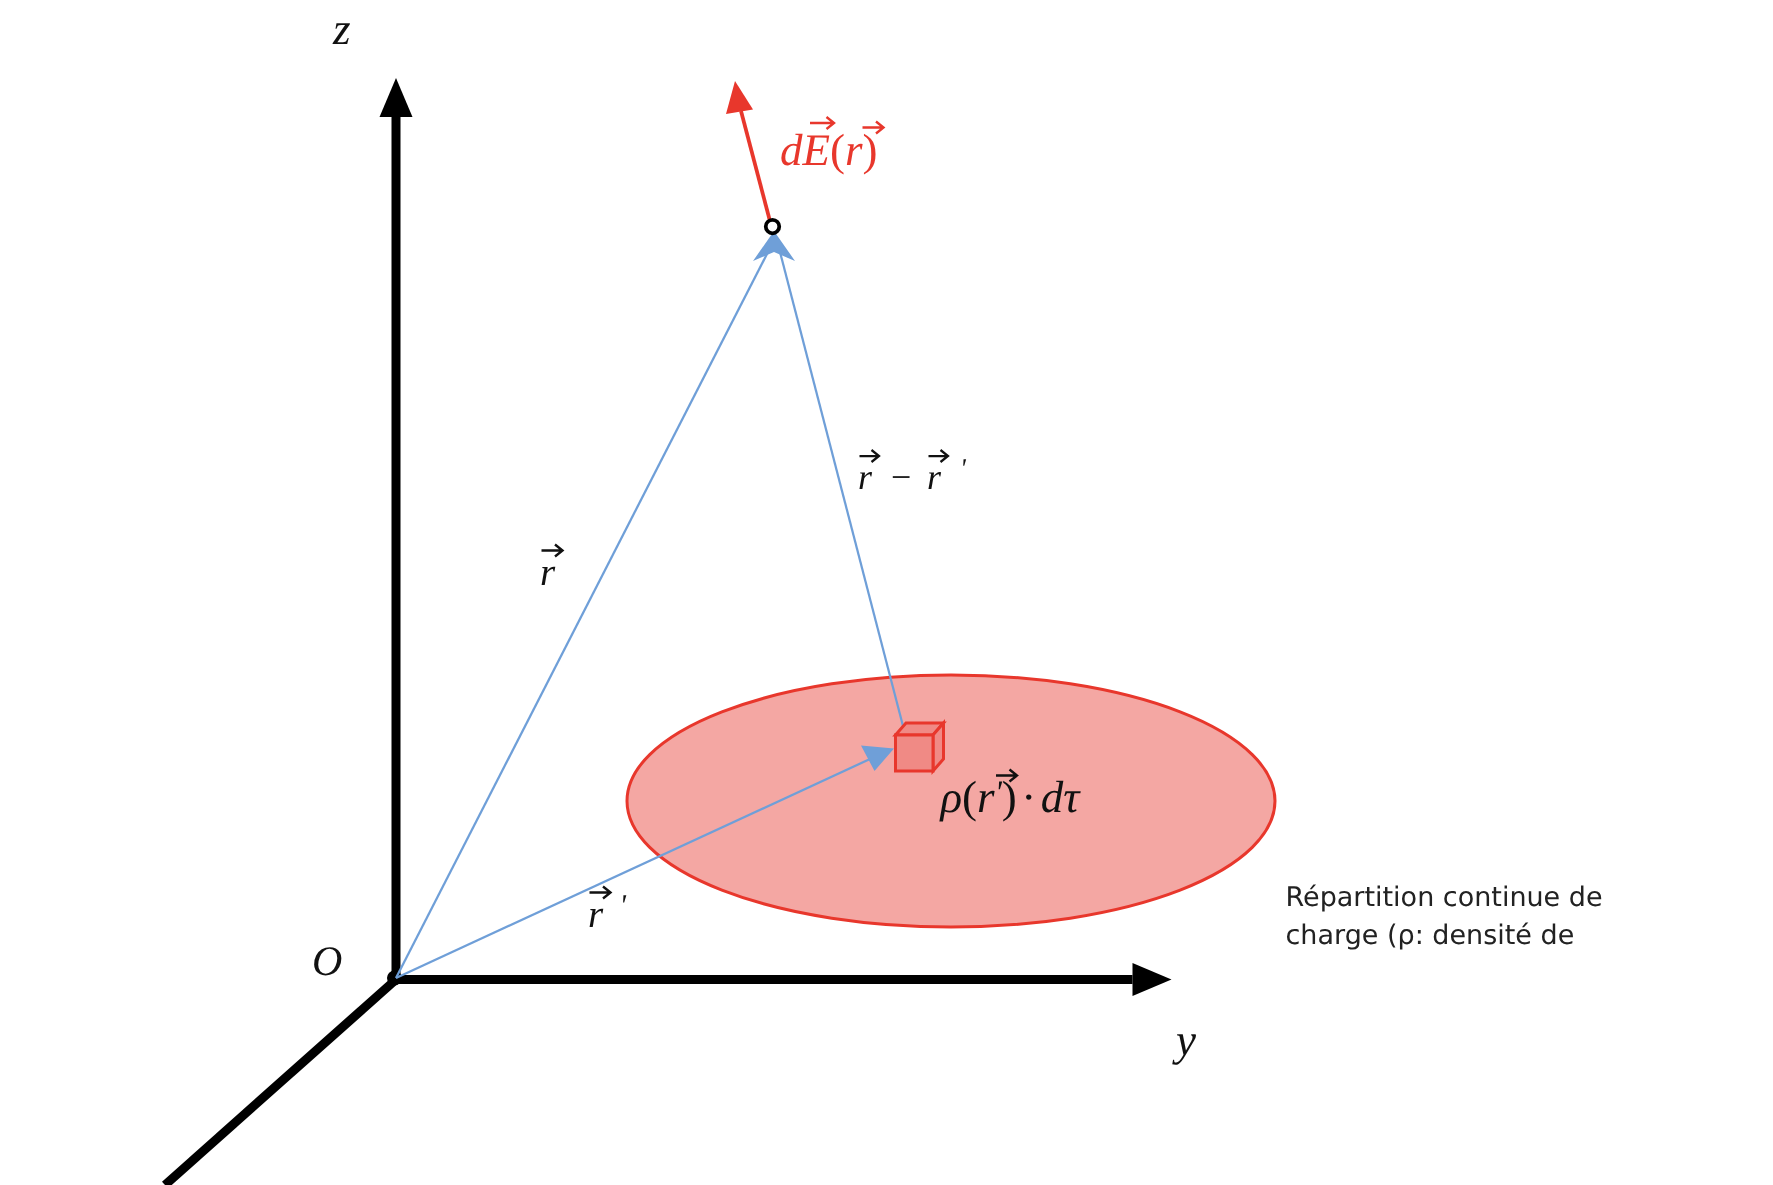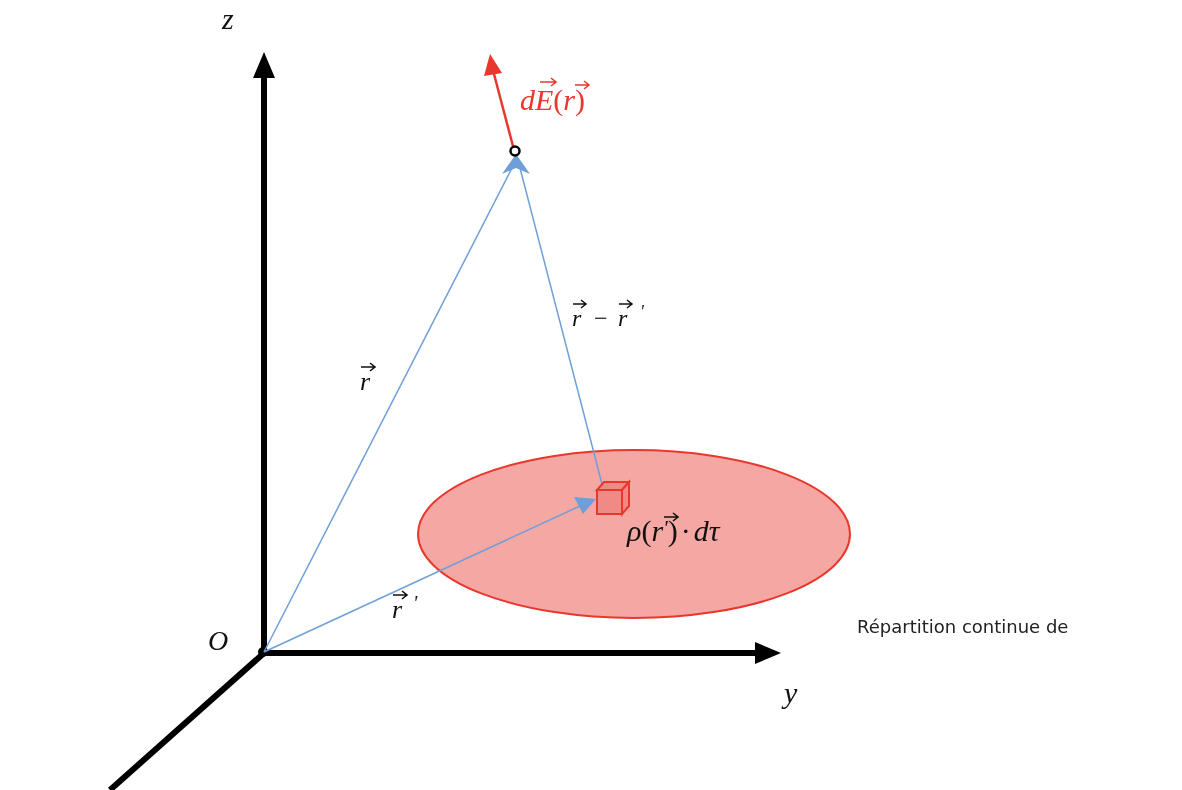--- a/index.html
+++ b/index.html
@@ -1,19 +1,19 @@
 <!DOCTYPE html>
 <html><head>
 <meta charset="utf-8">
 <style>
   html, body { margin: 0; padding: 0; background: #ffffff; }
   body { width: 1182px; height: 790px; position: relative; overflow: hidden; }
   svg { position: absolute; left: 0; top: 0; }
   .math { font-family: "Liberation Serif", "DejaVu Serif", serif; font-style: italic; }
-  .caption { position: absolute; left: 857px; top: 614px; width: 290px;
+  .caption { position: absolute; left: 857px; top: 586px; width: 290px;
              font-family: "DejaVu Sans", "Liberation Sans", sans-serif; font-size: 18px; line-height: 25px; color: #222; }
 </style>
 </head>
 <body>
 
 <svg width="1182" height="790" viewBox="0 0 1182 790">
   <defs>
     <marker id="blackArrow" markerWidth="10" markerHeight="10" refX="5" refY="5" orient="auto" markerUnits="userSpaceOnUse" viewBox="0 0 10 10">
       <path d="M0,0 L10,5 L0,10 z" fill="#000"></path>
     </marker>
@@ -95,13 +95,14 @@
   <g>
     <text x="627" y="541" class="math" font-size="30" fill="#111">
       <tspan>ρ</tspan><tspan font-style="normal">(</tspan><tspan>r</tspan><tspan font-size="22" dy="-6">'</tspan><tspan font-style="normal" dy="6">)</tspan><tspan font-style="normal" dx="3">·</tspan><tspan dx="3">dτ</tspan>
     </text>
     <path d="M664,517 L677,517 M673,513 L678,517 L673,521" stroke="#111" stroke-width="1.6" fill="none"></path>
   </g>
 </svg>
 
 <div class="caption">
   <div>Répartition continue de</div>
+  <div>charge (ρ: densité de</div>
 </div>
 
 </body></html>

